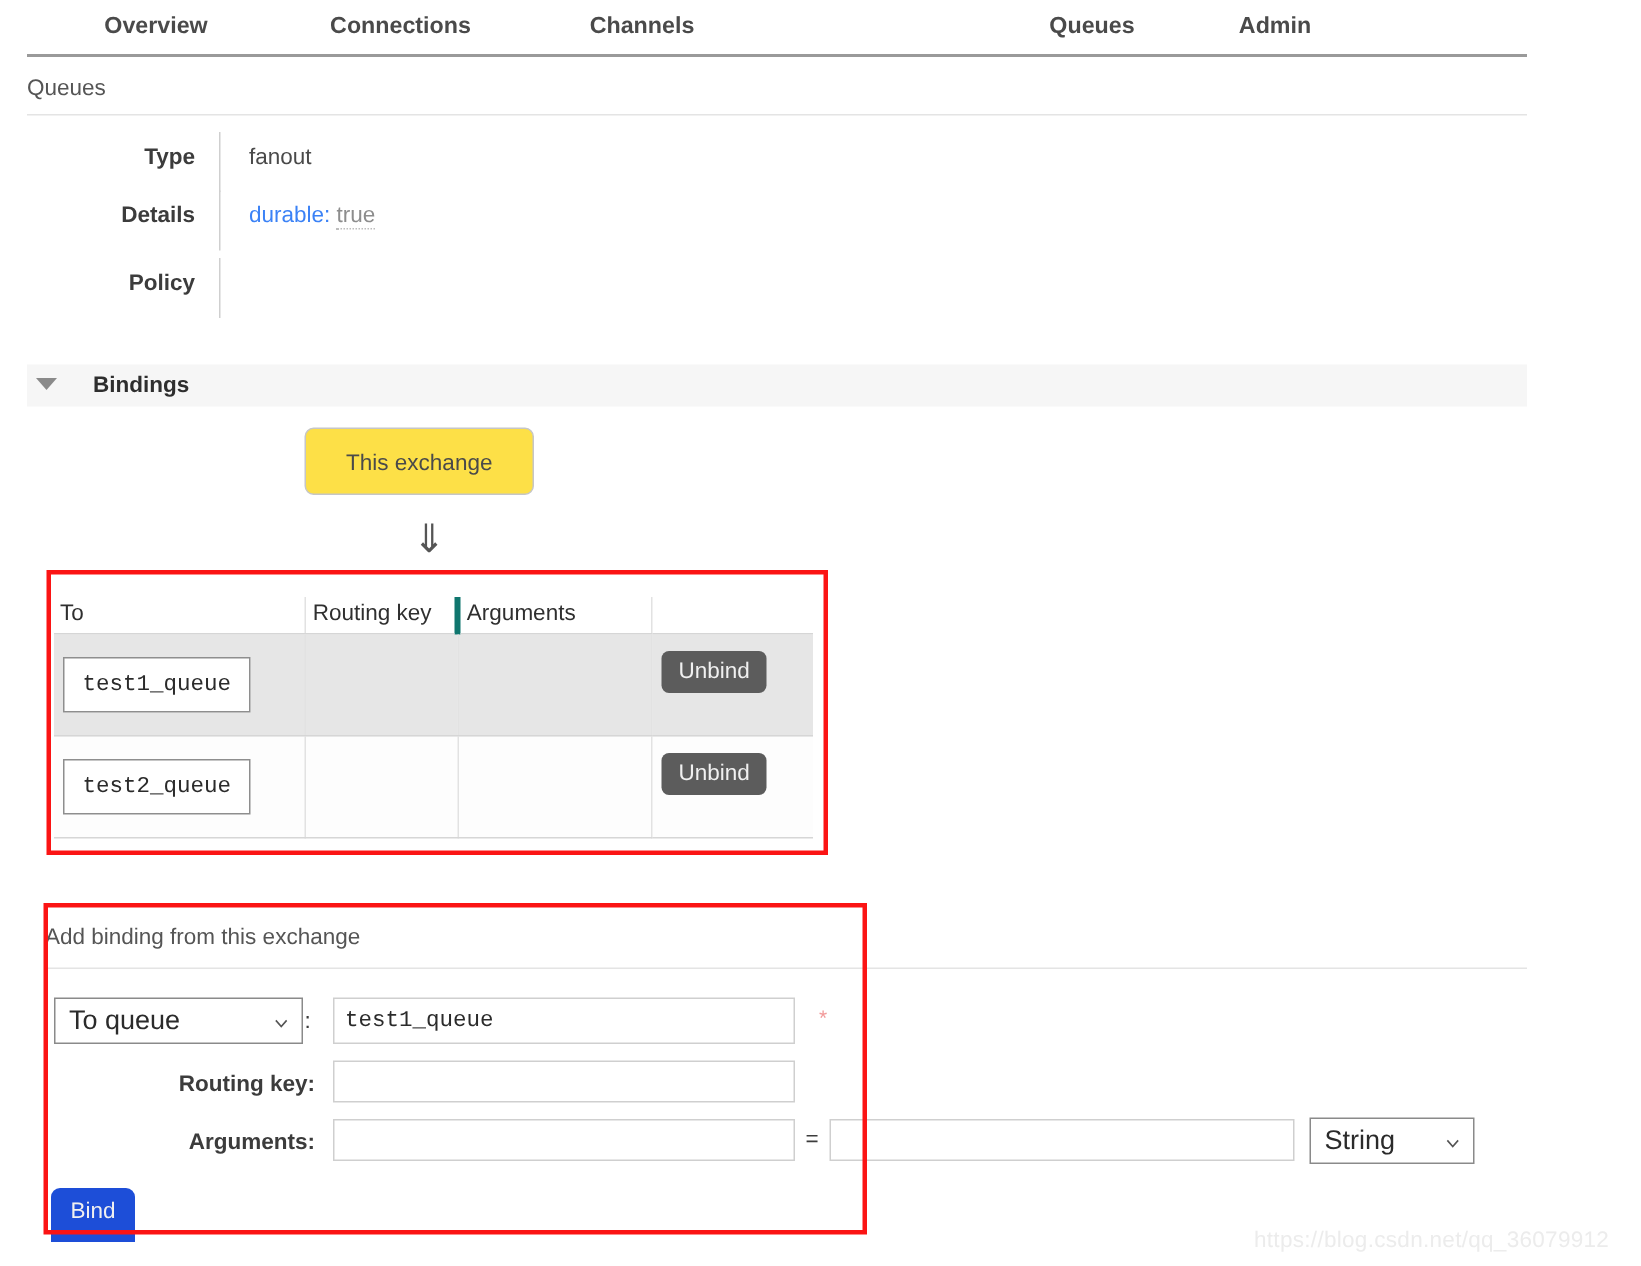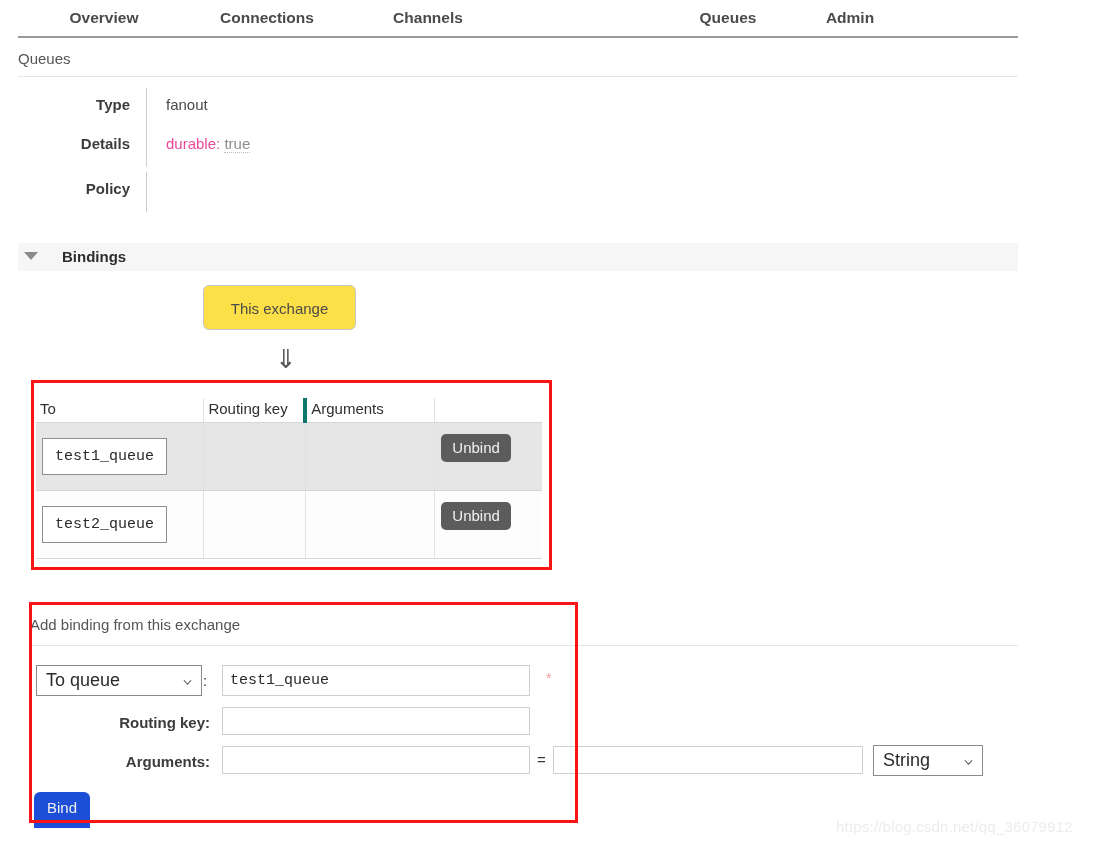--- a/index.html
+++ b/index.html
@@ -102,21 +102,21 @@
     background: #cfcfcf;
   }
   .detail-value {
     position: absolute;
     left: 166px;
     top: 0;
     line-height: 22px;
     font-size: 15px;
     color: #4a4a4a;
   }
-  .feat-key { color: #ec4899; }
+  .feat-key { color: #3b82f6; }
   .feat-val {
     color: #8d8d8d;
     border-bottom: 1px dotted #bdbdbd;
   }
 
   
   #bindings-header {
     position: absolute;
     left: 18px;
     top: 243px;

